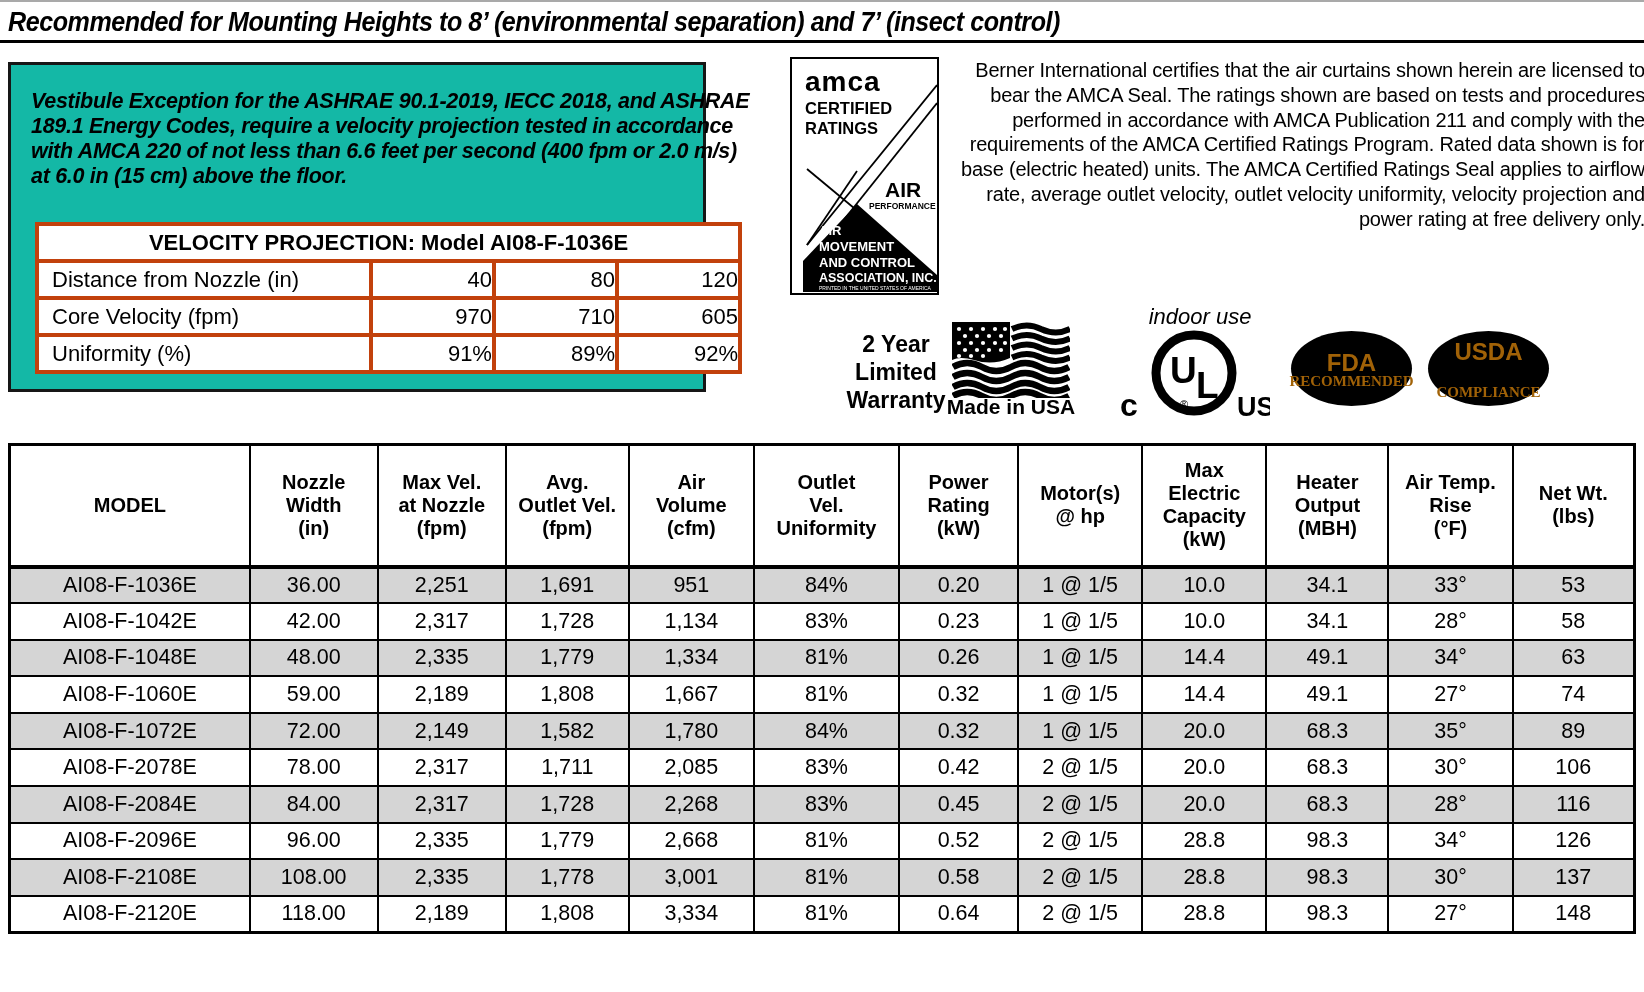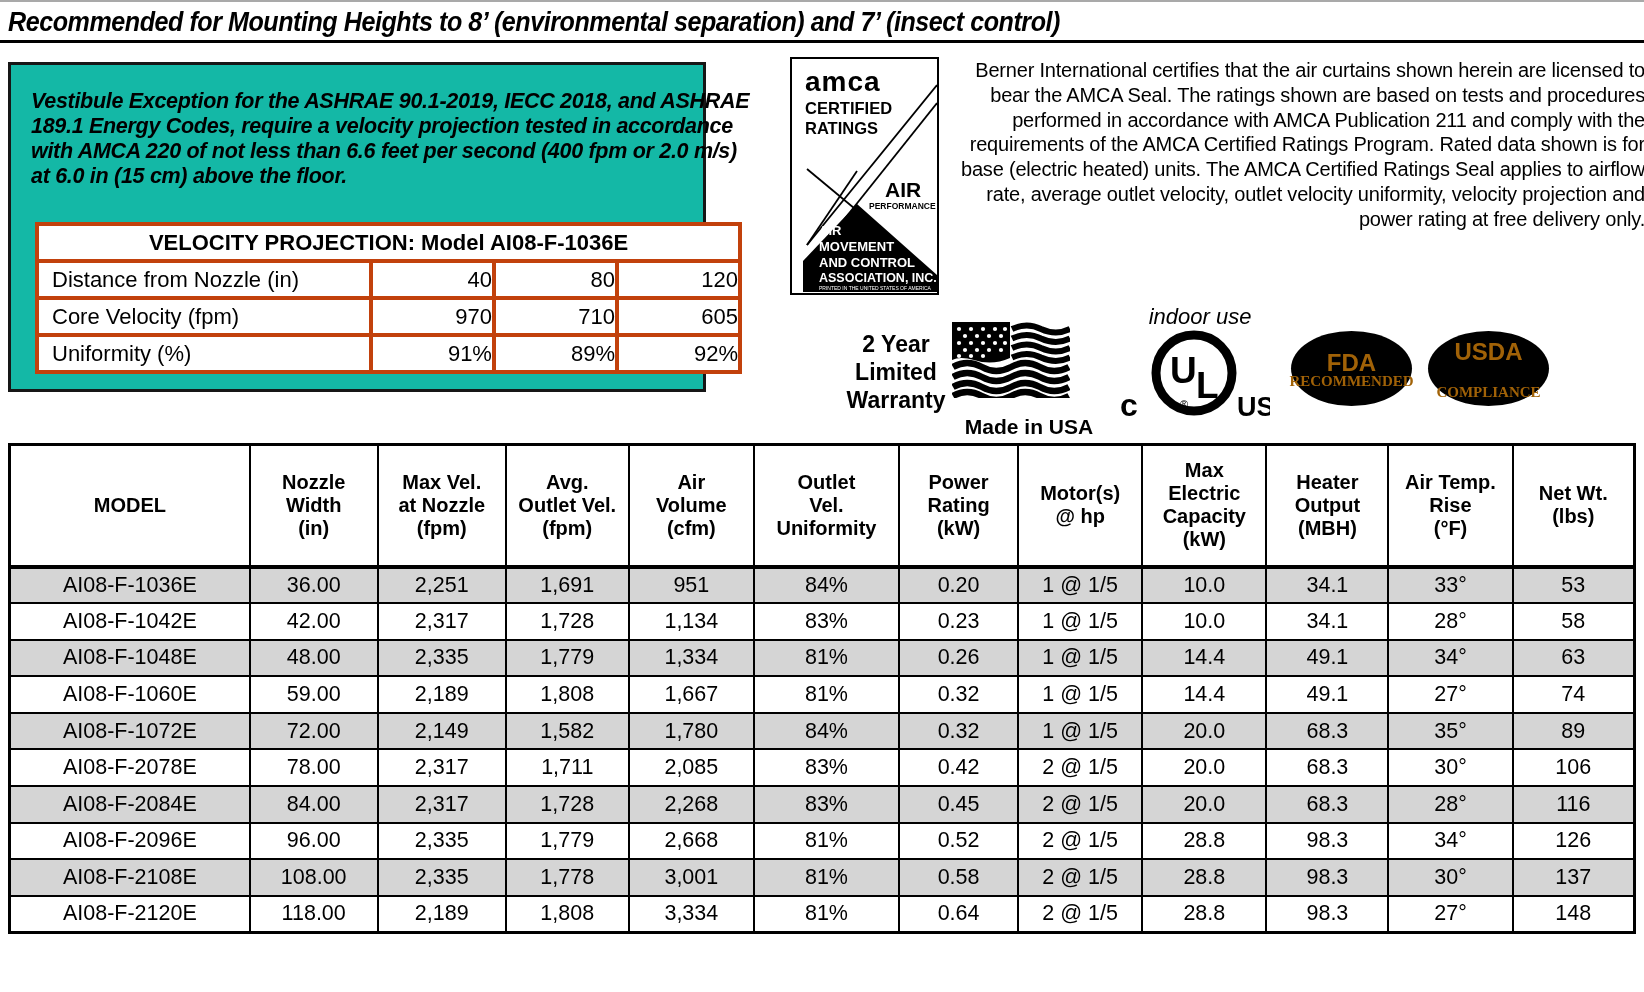--- a/index.html
+++ b/index.html
@@ -31,22 +31,22 @@
   .amca-seal { position:absolute; left:790px; top:57px; width:149px; height:238px;
     border:2.5px solid #000; background:#fff;text-align:center; }
 
   .cert-text { position:absolute; left:953px; top:58px; width:692px;
     font-size:20px; line-height:24.8px; letter-spacing:-0.2px;text-align:right; }
 
   
   .warranty { position:absolute; left:826px; top:330px; width:140px; text-align:center;
     font-size:23px; font-weight:bold; line-height:28px; white-space:pre-line; }
   .flag { position:absolute; left:952px; top:322px; width:118px; height:76px; }
-  .made-usa { position:absolute; left:946px; top:415px; width:130px; text-align:center;
-    font-size:21px; font-weight:bold;margin-left:18px; }
+  .made-usa { position:absolute; left:946px; top:395px; width:130px; text-align:center;
+    font-size:21px; font-weight:bold; }
   .indoor-use { position:absolute; left:1128px; top:304px; width:144px; text-align:center;
     font-size:22px; font-style:italic; }
   .ul-mark { position:absolute; left:1118px; top:326px; width:152px; height:100px; }
   .oval-badge { position:absolute; top:331px; width:121px; height:75px; background:#000;
     border-radius:50%; color:#a16207; display:flex; flex-direction:column; align-items:center;
     justify-content:center; text-align:right; }
   .oval-badge .oval-title { font-size:24px; font-weight:bold; line-height:25px; }
   .oval-badge .oval-sub { font-size:15px; font-weight:bold; line-height:12px;font-family:Liberation Serif, serif; }
   .fda { left:1291px; }
   .usda { left:1428px;gap:22px; }

